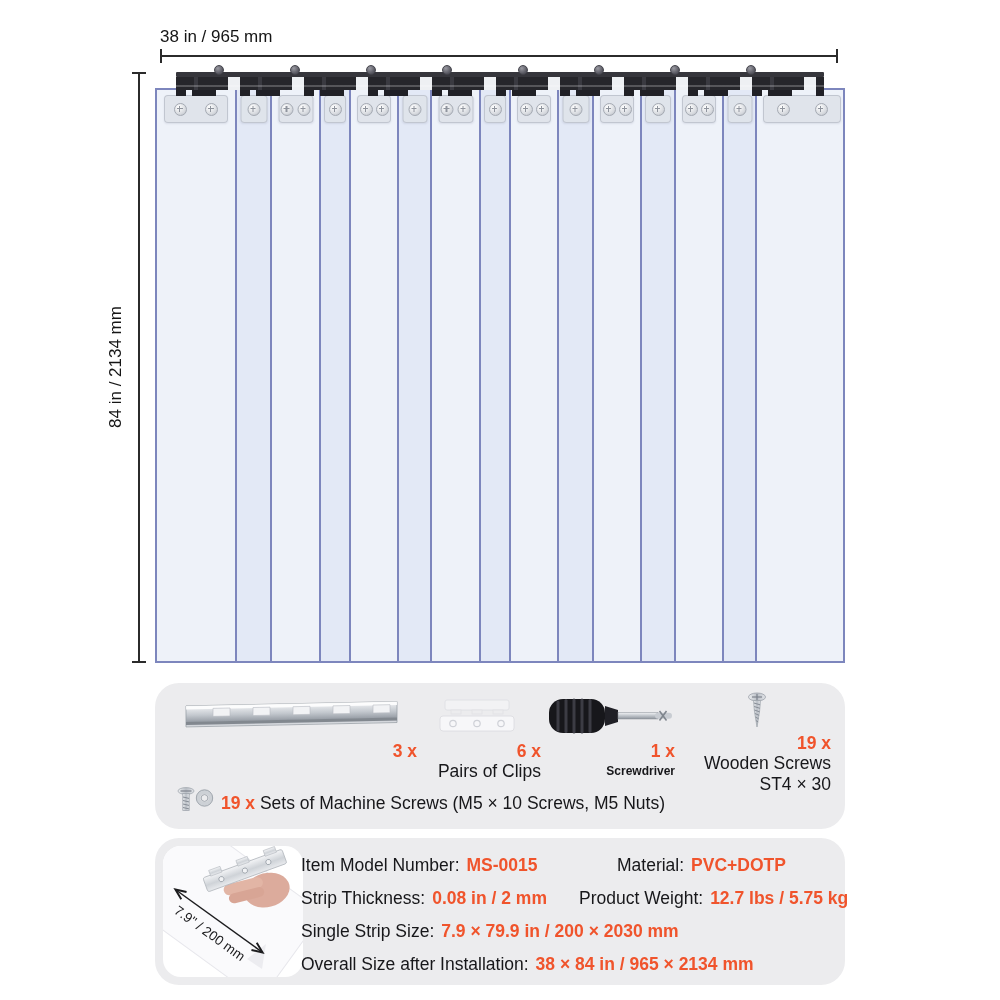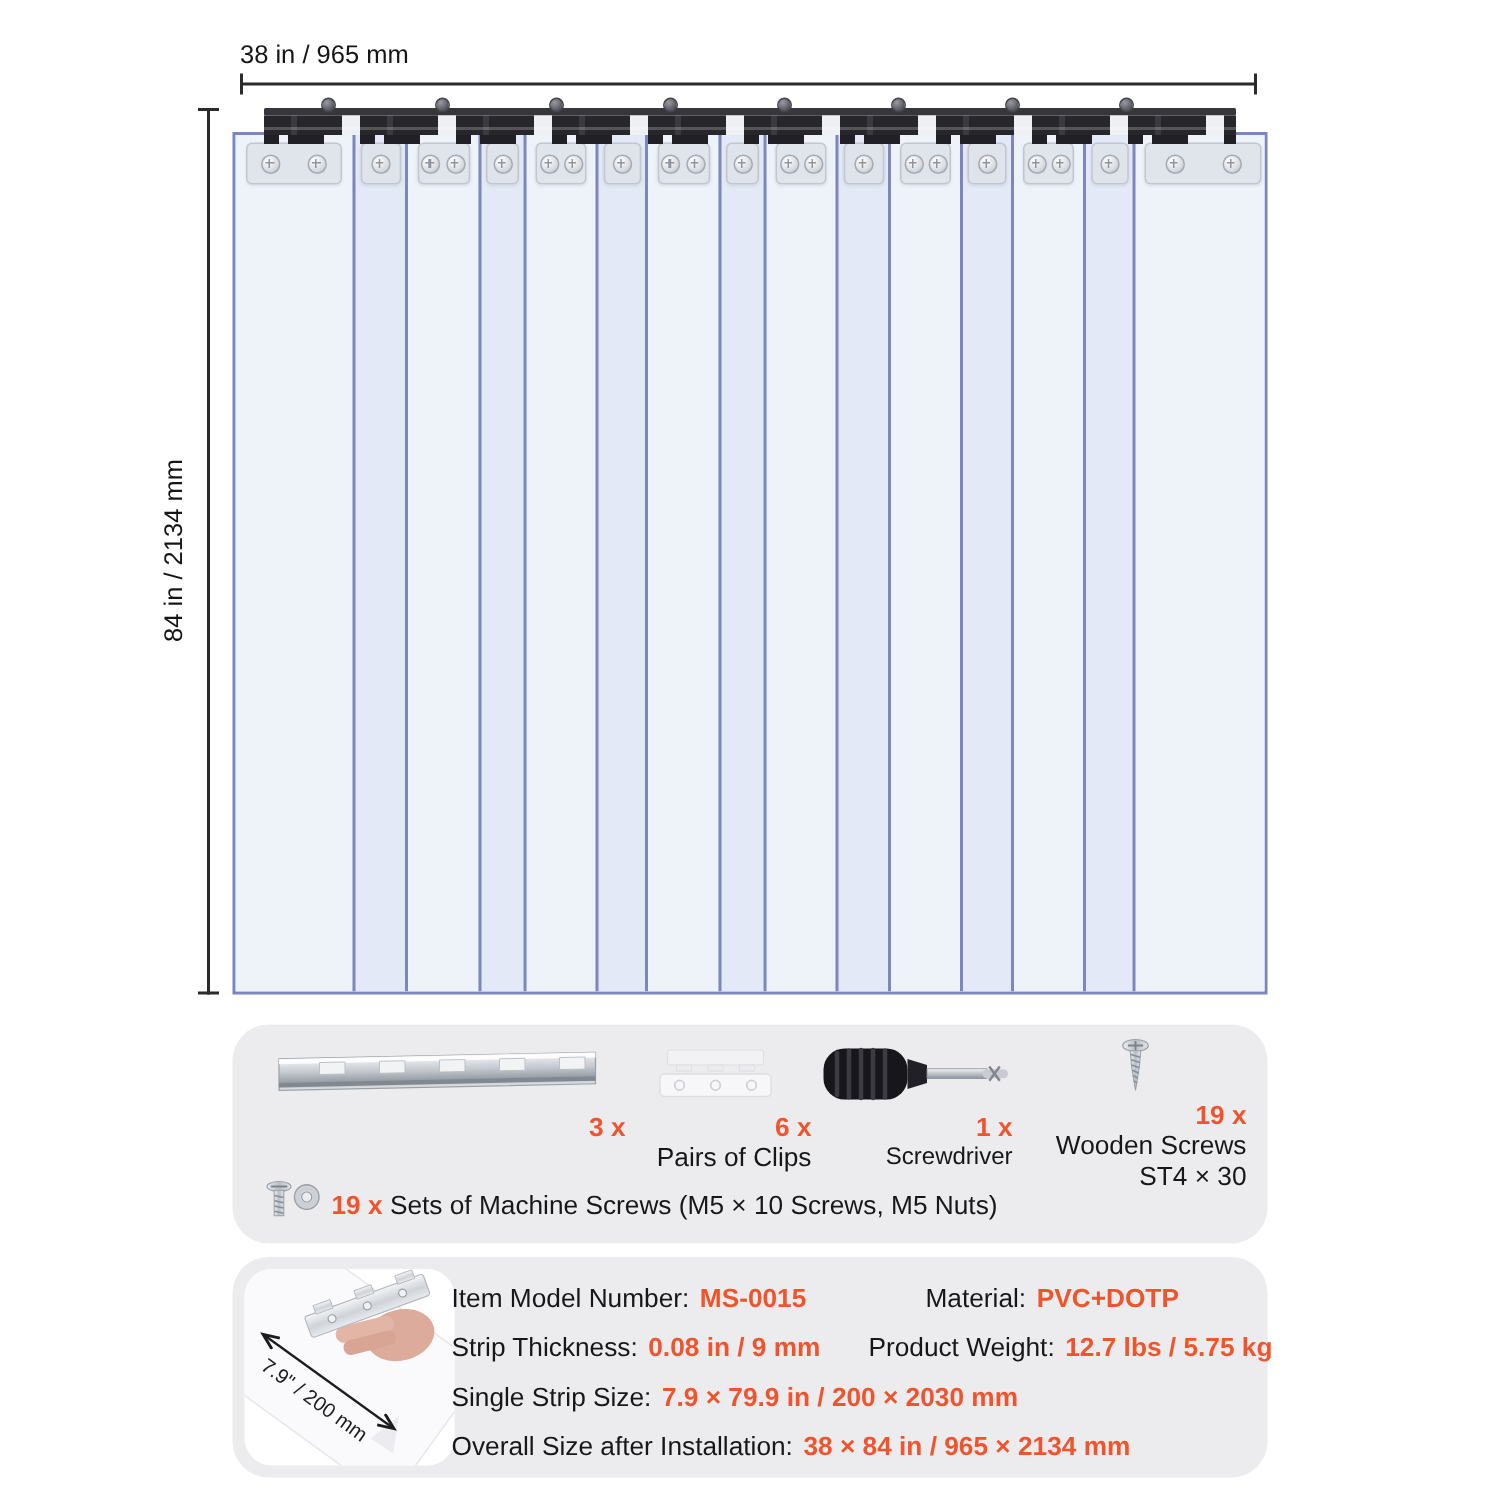--- a/index.html
+++ b/index.html
@@ -47,21 +47,21 @@
 
   
   .panel{position:absolute;left:155px;width:690px;background:#ececee;border-radius:24px;}
   .parts{top:683px;height:146px;}
   .specs{top:838px;height:147px;}
 
   .part{position:absolute;text-align:right;}
   .part .icon-slot{display:flex;align-items:center;justify-content:center;}
   .qty{color:#f0542c;font-weight:700;font-size:17.5px;line-height:20px;}
   .plabel{font-size:17.5px;color:#17171a;line-height:21px;}
-  .plabel-lg{font-size:16px;font-weight:400;}
+  .plabel-lg{font-size:12px;font-weight:700;}
   .part-keel{left:12px;top:10px;width:250px;}
   .part-keel .icon-slot{height:48px;}
   .part-clips{left:258px;top:10px;width:128px;}
   .part-clips .icon-slot{height:48px;}
   .part-screwdriver{left:388px;top:8px;width:132px;}
   .part-screwdriver .icon-slot{height:50px;}
   .part-wooden{left:528px;top:6px;width:148px;}
   .part-wooden .icon-slot{height:44px;}
   .machine-row{position:absolute;left:20px;top:102px;height:36px;display:flex;align-items:center;}
   .machine-row .mtext{font-size:17.5px;margin-left:6px;}
@@ -357,21 +357,21 @@
       <div class="spec-row">
         <span class="spec-pair w1">
           <span class="spec-label">Item Model Number:</span><span class="spec-value">MS-0015</span>
         </span>
         <span class="spec-pair">
           <span class="spec-label">Material:</span><span class="spec-value">PVC+DOTP</span>
         </span>
       </div>
       <div class="spec-row">
         <span class="spec-pair w1">
-          <span class="spec-label">Strip Thickness:</span><span class="spec-value">0.08 in / 9 mm</span>
+          <span class="spec-label">Strip Thickness:</span><span class="spec-value">0.08 in / 2 mm</span>
         </span>
         <span class="spec-pair">
           <span class="spec-label">Product Weight:</span><span class="spec-value">12.7 lbs / 5.75 kg</span>
         </span>
       </div>
       <div class="spec-row">
         <span class="spec-pair">
           <span class="spec-label">Single Strip Size:</span><span class="spec-value">7.9 × 79.9 in / 200 × 2030 mm</span>
         </span>
       </div>

